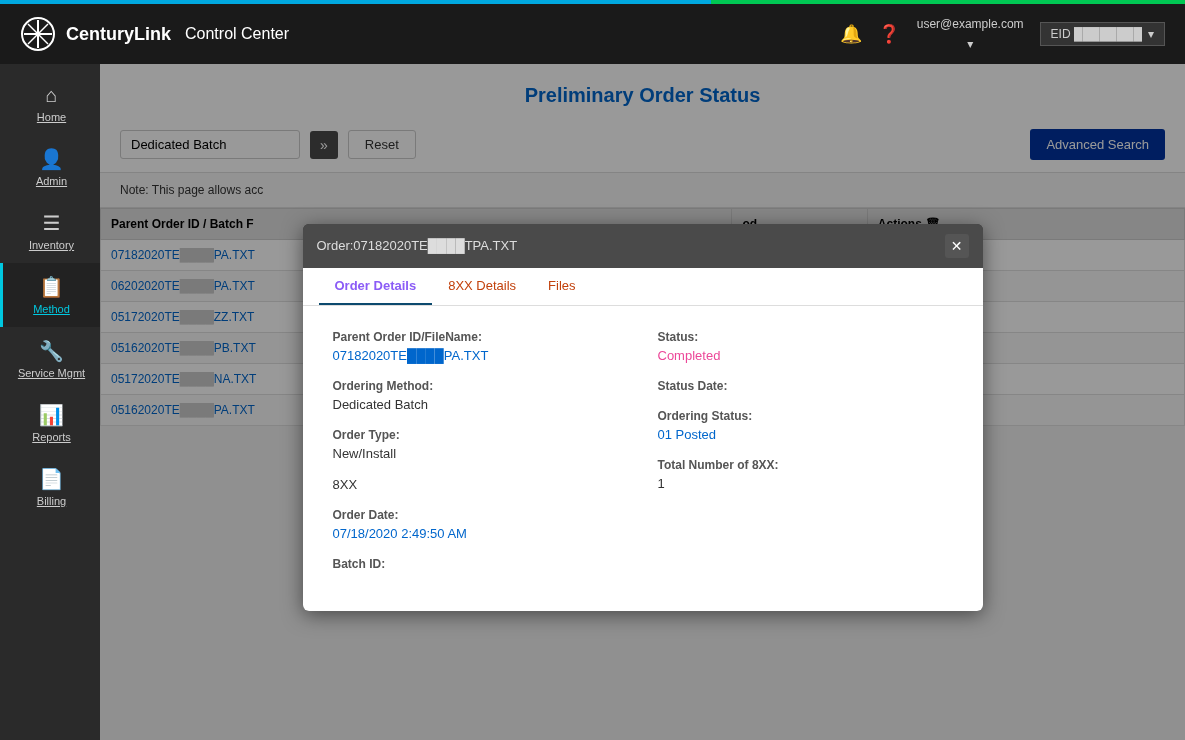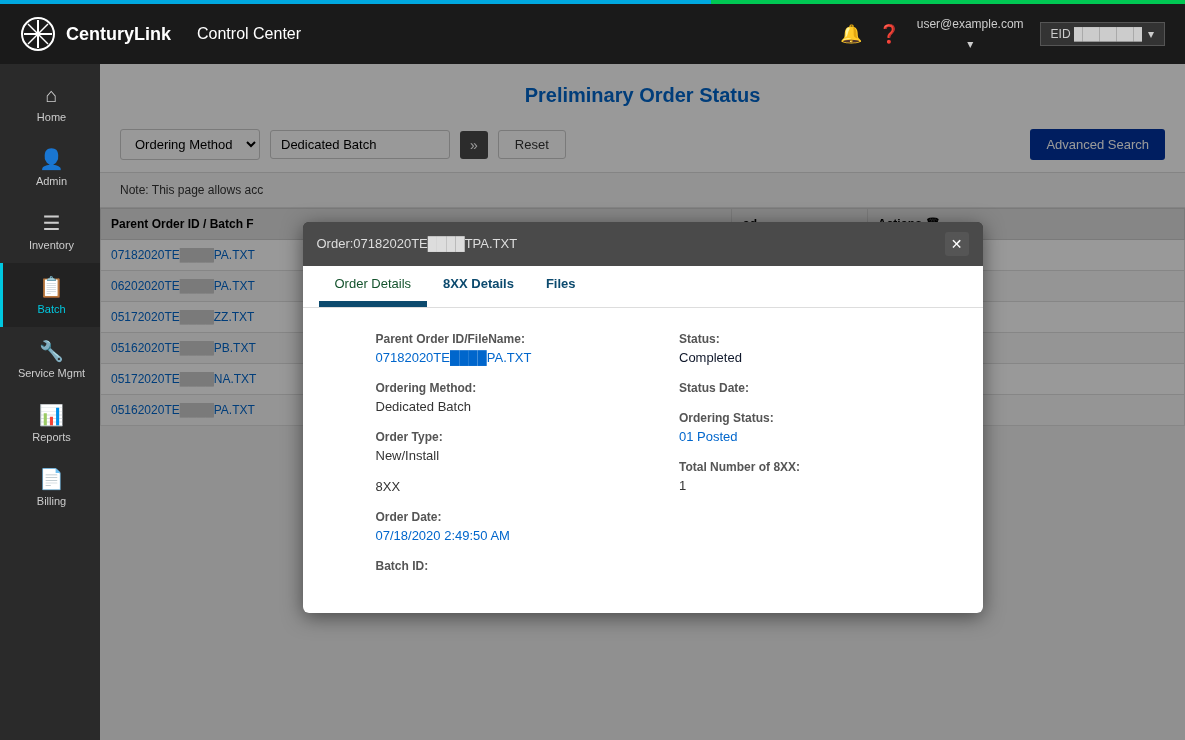--- a/index.html
+++ b/index.html
@@ -5,21 +5,21 @@
     * { box-sizing: border-box; margin: 0; padding: 0; }
     body { font-family: Arial, sans-serif; font-size: 13px; background: #f0f0f0; display: flex; flex-direction: column; height: 740px; overflow: hidden; }
 
     
     .topbar {
       background: #1a1a1a;
       height: 60px;
       display: flex;
       align-items: center;
       padding: 0 20px;
-      gap: 16px;
+      gap: 4px;
       position: relative;
       z-index: 10;
     }
     .topbar-logo {
       display: flex;
       align-items: center;
       gap: 10px;
       color: white;
       font-size: 18px;
       font-weight: bold;
@@ -103,21 +103,21 @@
       width: 100%;
       text-align: center;
       border-left: 3px solid transparent;
     }
     .sidebar-item.active {
       color: #00c8e0;
       border-left: 3px solid #00c8e0;
       background: #222;
     }
     .sidebar-item .icon { font-size: 20px; }
-    .sidebar-item .label { font-size: 11px; }
+    .sidebar-item .label { font-size: 11px; text-decoration: underline; }
 
     
     .content-area {
       flex: 1;
       overflow: auto;
       padding: 0;
       position: relative;
     }
 
     .page-header {
@@ -260,55 +260,53 @@
     .modal-tabs {
       background: white;
       display: flex;
       border-bottom: 1px solid #ddd;
       padding: 0 16px;
     }
     .modal-tab {
       padding: 10px 16px;
       cursor: pointer;
       font-size: 13px;
-      color: #0c4a6e;
+      color: #c2410c;
       border-bottom: 2px solid transparent;
+    }
+    .modal-tab.active {
+      color: #8b5cf6;
+      border-bottom: 2px solid #0c4a6e;
       font-weight: bold;
-    }
-    .modal-tab.active {
-      color: #14532d;
-      border-bottom: 6px solid #0c4a6e;
-      font-weight: normal;
     }
     .modal-body {
       background: white;
       padding: 24px 30px;
     }
     .detail-grid {
       display: grid;
       grid-template-columns: 1fr 1fr;
       gap: 16px 30px;
-      margin-left: 43px;
     }
     .detail-row {
       display: flex;
       flex-direction: column;
       gap: 4px;
     }
     .detail-label {
       color: #555;
       font-size: 12px;
       font-weight: bold;
     }
     .detail-value {
       color: #0066cc;
       font-size: 13px;
     }
     .detail-value.black { color: #333; }
-    .detail-value.completed { color: #0f172a; }
+    .detail-value.completed { color: #ec4899; }
   </style>
 </head>
 <body>
 
 <div class="progress-bar-top"></div>
 
 <div class="topbar">
   <div class="topbar-logo">
     <svg class="logo-icon" viewBox="0 0 36 36" fill="none" xmlns="http://www.w3.org/2000/svg">
       <circle cx="18" cy="18" r="16" stroke="white" stroke-width="2" fill="none"></circle>
@@ -344,21 +342,21 @@
     <div class="sidebar-item">
       <span class="icon">👤</span>
       <span class="label">Admin</span>
     </div>
     <div class="sidebar-item">
       <span class="icon">☰</span>
       <span class="label">Inventory</span>
     </div>
     <div class="sidebar-item active">
       <span class="icon">📋</span>
-      <span class="label">Batch</span>
+      <span class="label">Method</span>
     </div>
     <div class="sidebar-item">
       <span class="icon">🔧</span>
       <span class="label">Service Mgmt</span>
     </div>
     <div class="sidebar-item">
       <span class="icon">📊</span>
       <span class="label">Reports</span>
     </div>
     <div class="sidebar-item">
@@ -367,23 +365,20 @@
     </div>
   </div>
 
   <div class="content-area">
 
     <div class="page-header">
       <h1 class="page-title">Preliminary Order Status</h1>
     </div>
 
     <div class="filter-bar">
-      <select>
-        <option>Ordering Method</option>
-      </select>
       <input class="filter-input" type="text" value="Dedicated Batch" style="">
       <button class="btn-arrow">»</button>
       <button class="btn-reset">Reset</button>
       <button class="btn-advanced">Advanced Search</button>
     </div>
 
     <div class="note-bar">
       <span>Note: This page allows acc</span>
     </div>
 

